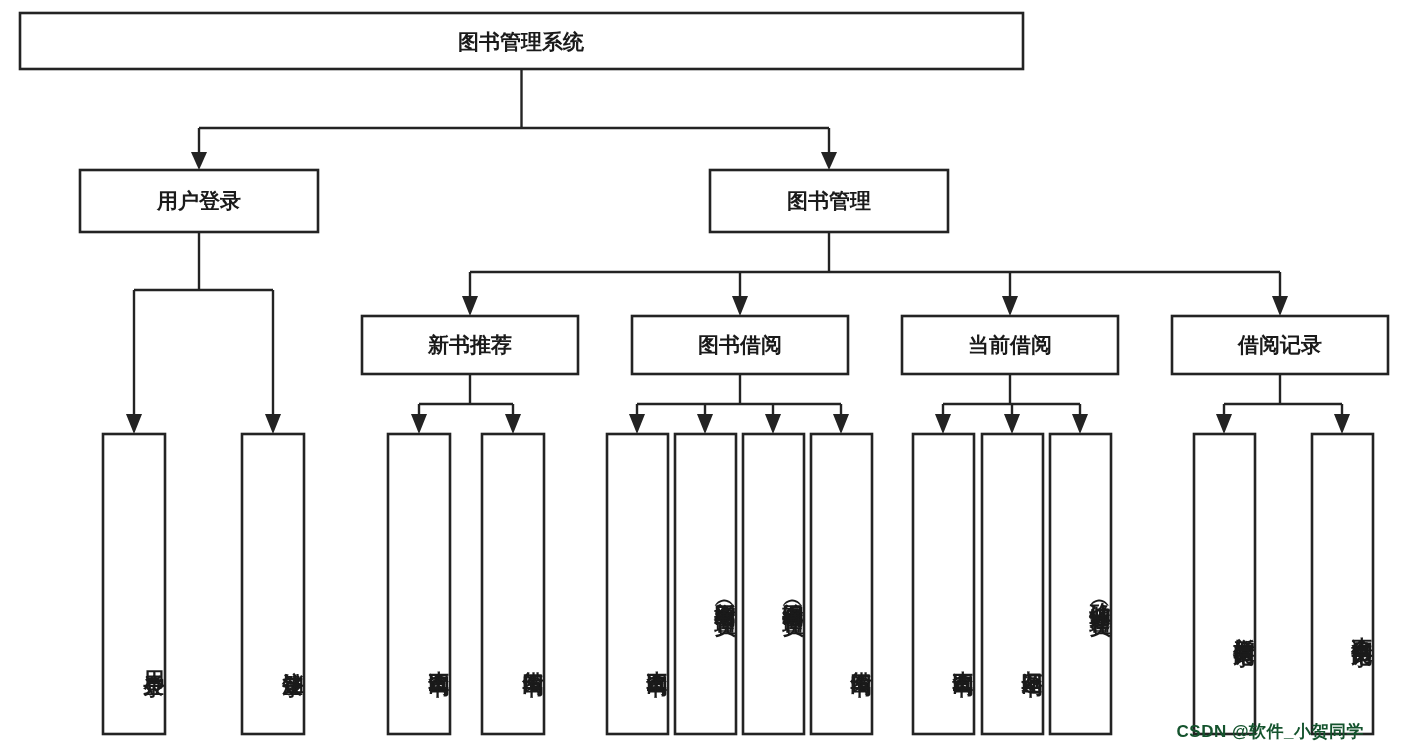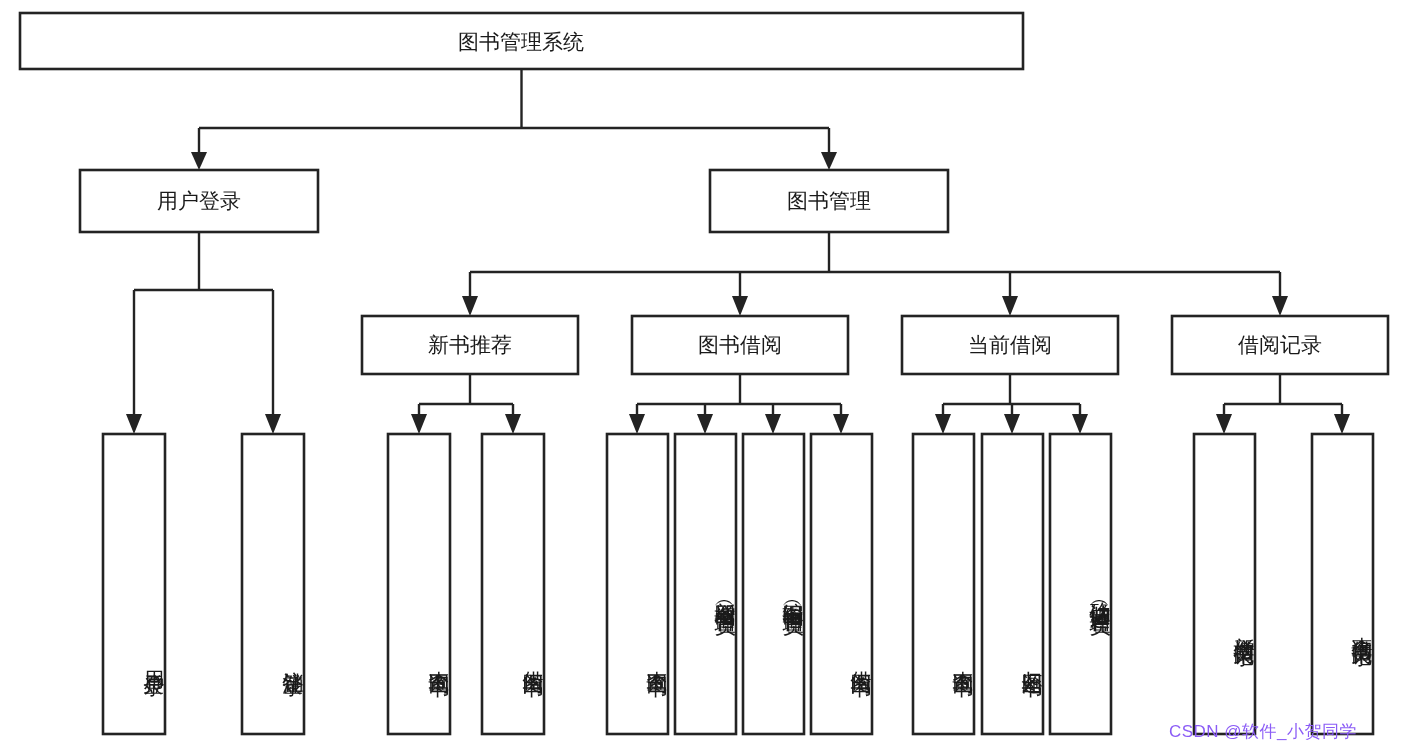--- a/index.html
+++ b/index.html
@@ -11,20 +11,21 @@
     width: 1405px;
     height: 747px;
     font-family: "Liberation Sans", "DejaVu Sans", sans-serif;
     overflow: hidden;
   }
   #diagram-root {
     position: relative;
     width: 1381px;
     height: 747px;
     background: #ffffff;
+    font-weight: bold;
   }
   svg#flow {
     position: absolute;
     left: 0;
     top: 0;
     width: 1405px;
     height: 747px;
     display: block;
   }
   .node-rect {
@@ -59,24 +60,24 @@
     font-size: 21px;
     line-height: 1;
     letter-spacing: 2px;
     color: #1a1a1a;
     white-space: nowrap;
     pointer-events: none;
     font-family: "Liberation Sans", "DejaVu Sans", sans-serif;
   }
   .watermark {
     position: absolute;
-    right: 24px;
+    right: 17px;
     bottom: 4px;
     font-size: 17px;
-    color: #8b5cf6;
+    color: #14532d;
     font-family: "Liberation Sans", "DejaVu Sans", sans-serif;
     white-space: nowrap;
     letter-spacing: 0.5px;
   }
 </style>
 </head>
 <body>
 
 <div id="diagram-root">
 

